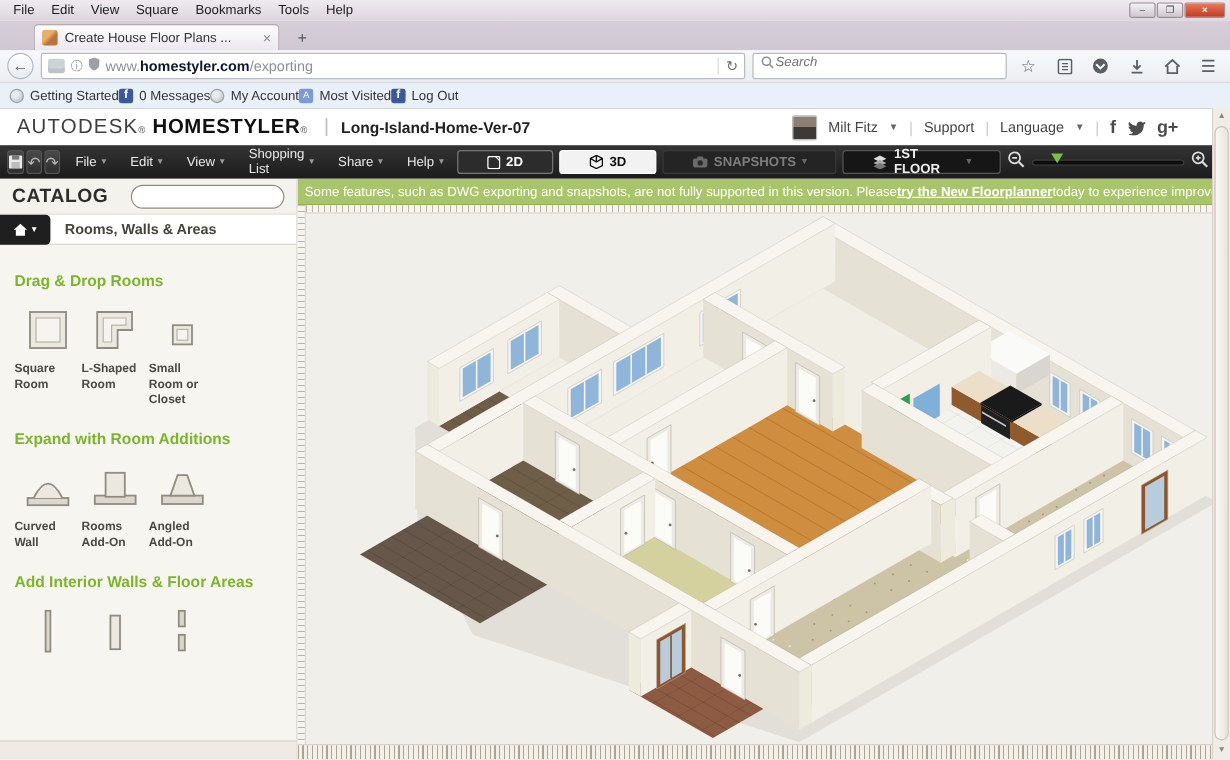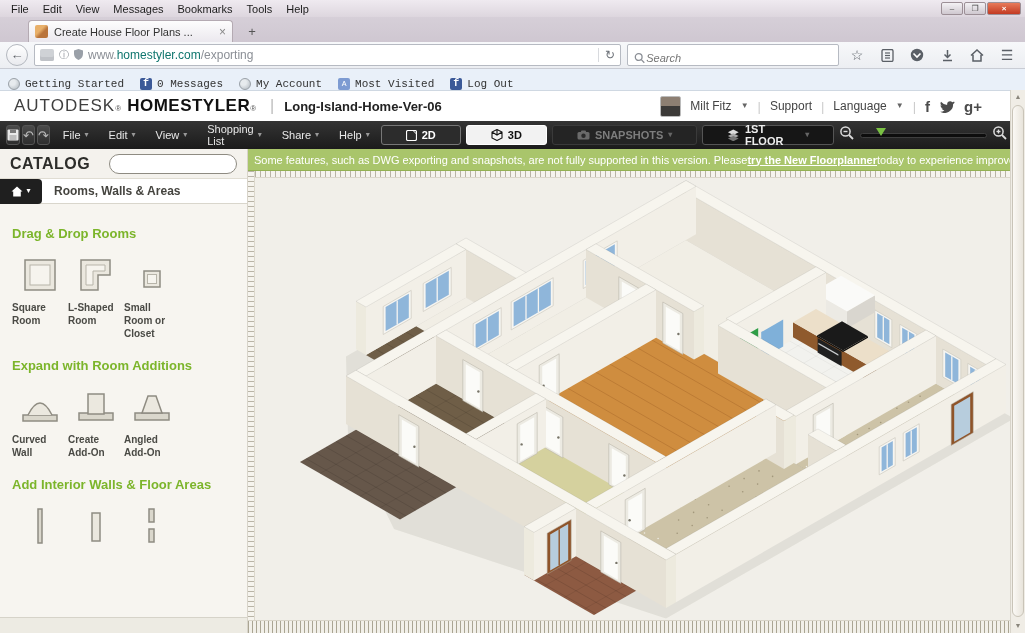--- a/index.html
+++ b/index.html
@@ -35,33 +35,33 @@
     display:flex; align-items:center; padding:0 6px; gap:6px; }
   #back-btn { width:22px; height:22px; border-radius:50%; border:1px solid #b4b8bf;
     background:linear-gradient(#fff,#e9eaee); color:#5e6267; font-size:13px;
     text-align:center; line-height:20px; flex:none; }
   #url-field { flex:1; height:22px; background:#fff; border:1px solid #b6bac2;
     border-radius:2px; display:flex; align-items:center; padding:0 5px; gap:5px; min-width:0; }
   .url-chip { width:14px; height:12px; background:#cfd2d6; border-radius:2px; flex:none;
     box-shadow:inset 0 -4px 0 #bfc2c7; }
   .url-glyph { font-size:10px; color:#8a8f96; flex:none; }
   #url-text { font-size:12px; color:#8b8f96; white-space:nowrap; overflow:hidden; flex:1; }
-  #url-text b { color:#0f766e; font-weight:normal; }
+  #url-text b { color:#0f172a; font-weight:bold; }
   #reload-btn { font-size:12px; color:#6b7077; border-left:1px solid #d8dade; padding-left:6px; flex:none; }
   #search-field { width:212px; height:22px; background:#fff; border:1px solid #b6bac2;
-    border-radius:2px; display:flex; align-items:flex-end; padding:1px 6px; gap:1px; flex:none; }
+    border-radius:2px; display:flex; align-items:flex-start; padding:1px 6px; gap:1px; flex:none; }
   #search-field input { border:none; outline:none; width:100%; font-size:11px;
     font-style:italic; color:#8b8f96; font-family:"Liberation Sans",sans-serif; background:transparent; }
   .nav-icon { width:24px; height:22px; display:flex; align-items:center; justify-content:center;
     color:#5a5f66; font-size:14px; flex:none; }
   .nav-icon svg { display:block; }
 
   #bookmarksbar { position:absolute; top:69px; left:0; right:0; height:22px;
-    background:#e9f0f9; border-bottom:1px solid #cfd8e2; display:flex; align-items:flex-end;
-    padding:0 8px; gap:16px; font-size:11px; color:#333;font-family:Liberation Mono, monospace; }
+    background:#e9f0f9; border-bottom:1px solid #cfd8e2; display:flex; align-items:center;
+    padding:0 8px; font-size:11px; color:#333; }
   .bm { display:flex; align-items:center; gap:5px; }
   .bm-globe { width:12px; height:12px; border-radius:50%; border:1px solid #9aa1a8;
     background:radial-gradient(circle at 35% 35%, #e7ebee 30%, #aeb6bd); flex:none; }
   .bm-fb { width:12px; height:12px; border-radius:2px; background:#3b5998; color:#fff;
     font-size:10px; font-weight:bold; text-align:center; line-height:12px; flex:none; }
   .bm-grid { width:12px; height:12px; border-radius:2px; background:#7d9bd2; color:#fff;
     font-size:8px; text-align:center; line-height:12px; flex:none; }
 
   
   #appheader { position:absolute; top:91px; left:0; width:1010px; height:30px; background:#fff;
@@ -165,21 +165,21 @@
 </style>
 </head>
 <body>
 
 <div id="app">
 
   <div id="menubar">
     <span class="menu-item">File</span>
     <span class="menu-item">Edit</span>
     <span class="menu-item">View</span>
-    <span class="menu-item">Messages</span>
+    <span class="menu-item">Square</span>
     <span class="menu-item">Bookmarks</span>
     <span class="menu-item">Tools</span>
     <span class="menu-item">Help</span>
   </div>
   <div id="win-controls">
     <div class="win-btn">–</div>
     <div class="win-btn">❐</div>
     <div class="win-btn close">×</div>
   </div>
 
@@ -265,21 +265,21 @@
   </div>
 
   <div id="appheader">
     <div id="brand">
       <span class="a">AUTODESK</span>
         <sup>®</sup>
       <span class="b">HOMESTYLER</span>
         <sup>®</sup>
     </div>
     <span id="doc-sep">|</span>
-    <span id="doc-title">Long-Island-Home-Ver-06</span>
+    <span id="doc-title">Long-Island-Home-Ver-07</span>
     <div id="header-right">
       <span id="avatar"></span>
       <span class="hdr-link">Milt Fitz</span>
       <span class="caret-dn">▼</span>
       <span class="hdr-sep">|</span>
       <span class="hdr-link">Support</span>
       <span class="hdr-sep">|</span>
       <span class="hdr-link">Language</span>
       <span class="caret-dn">▼</span>
       <span class="hdr-sep">|</span>
@@ -454,21 +454,21 @@
               </span>
             <span class="cat-label">Curved Wall</span>
           </div>
           <div class="cat-item">
             <span class="cat-icon">
               <svg width="44" height="44">
                   <rect x="5" y="28" width="34" height="7" class="ico-stroke2"></rect>
                   <rect x="14" y="9" width="16" height="20" class="ico-stroke"></rect>
                 </svg>
               </span>
-            <span class="cat-label">Create Add-On</span>
+            <span class="cat-label">Rooms Add-On</span>
           </div>
           <div class="cat-item">
             <span class="cat-icon">
               <svg width="44" height="44">
                   <rect x="5" y="28" width="34" height="7" class="ico-stroke2"></rect>
                   <path d="M12 28 L18 11 H26 L32 28 Z" class="ico-stroke"></path>
                 </svg>
               </span>
             <span class="cat-label">Angled Add-On</span>
           </div>

